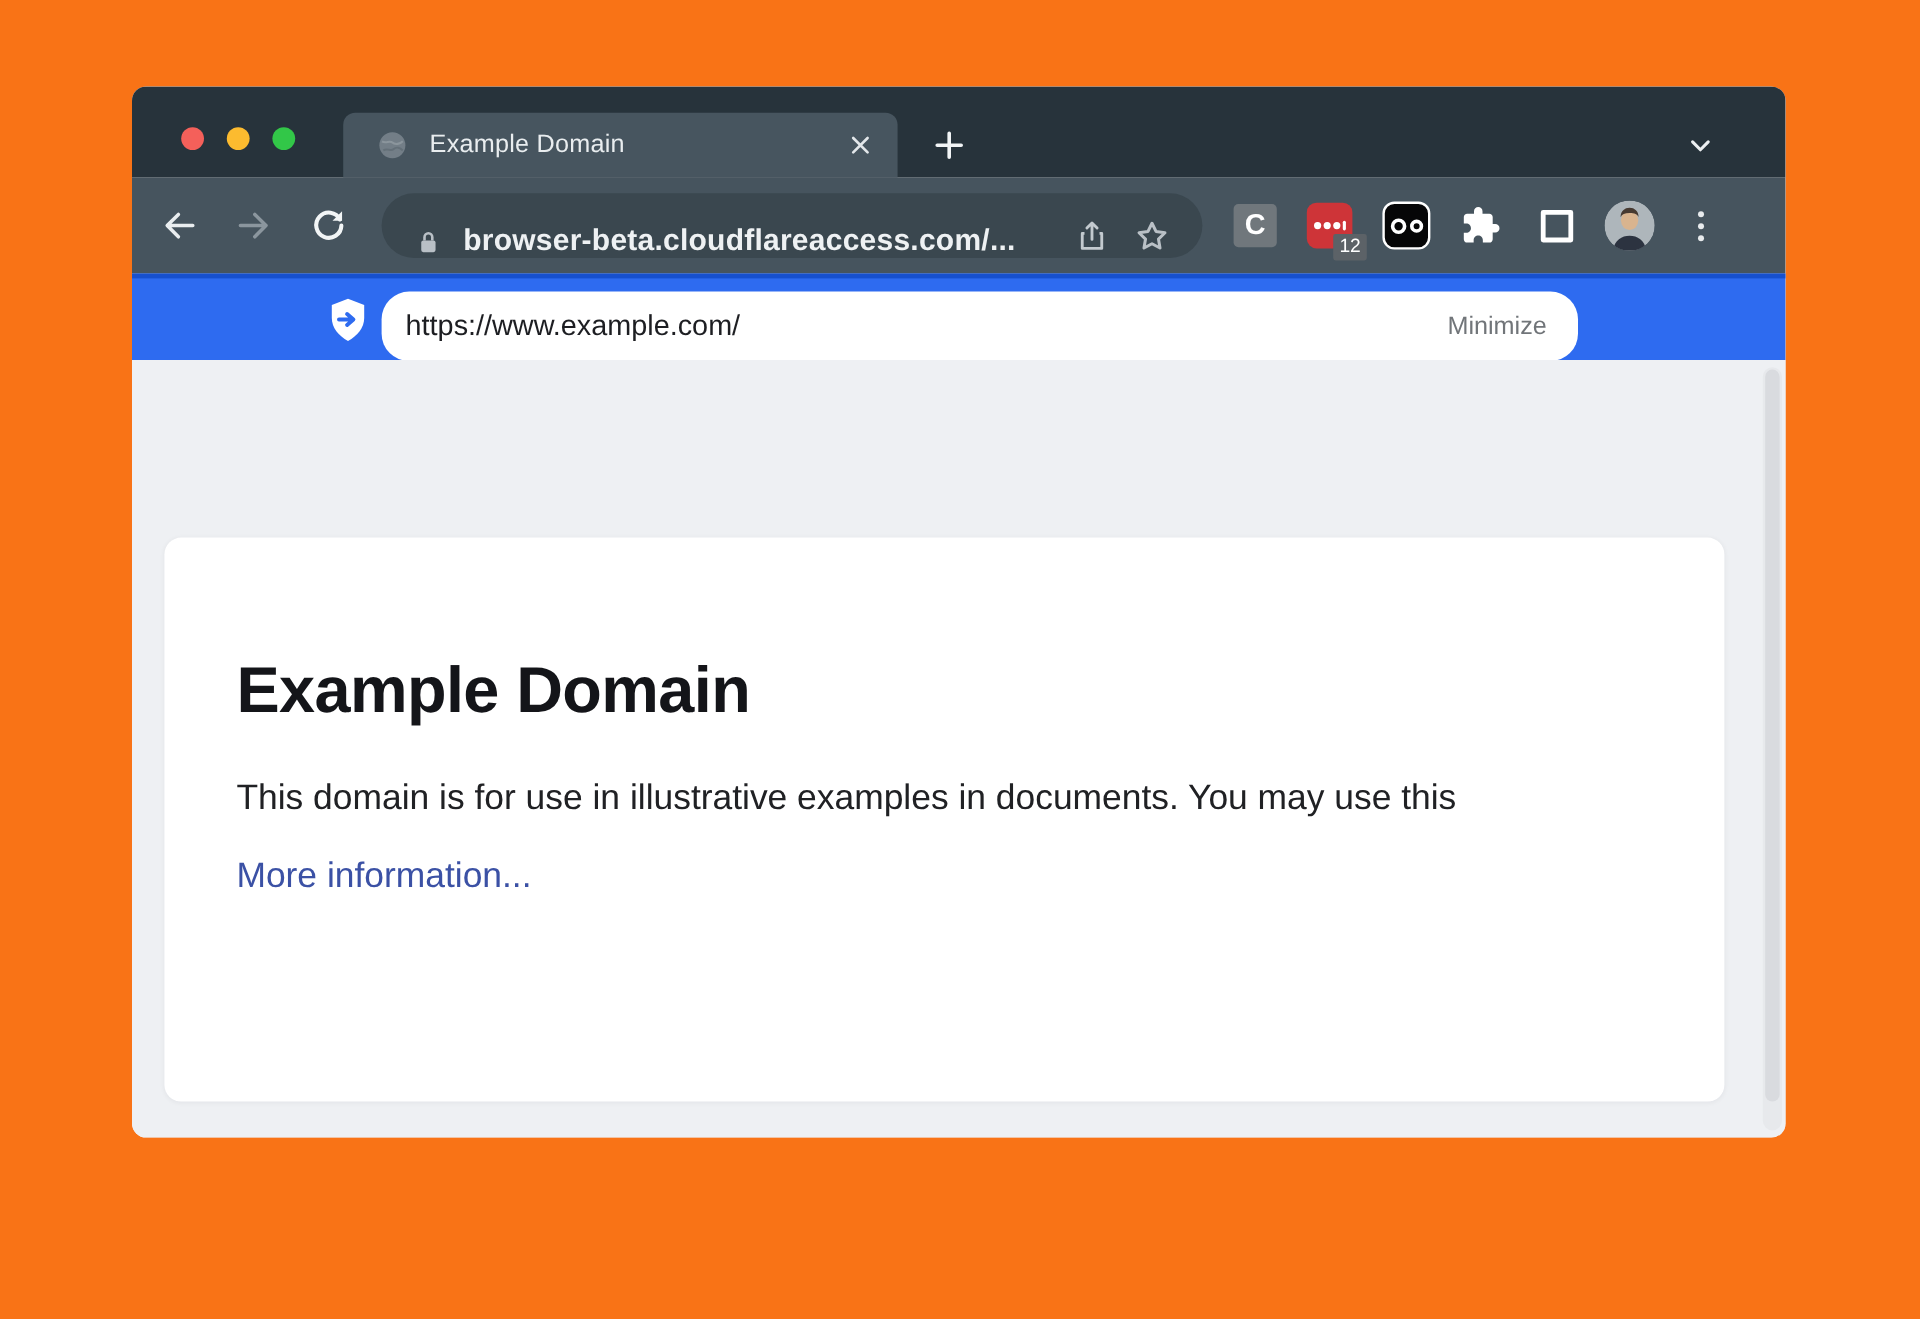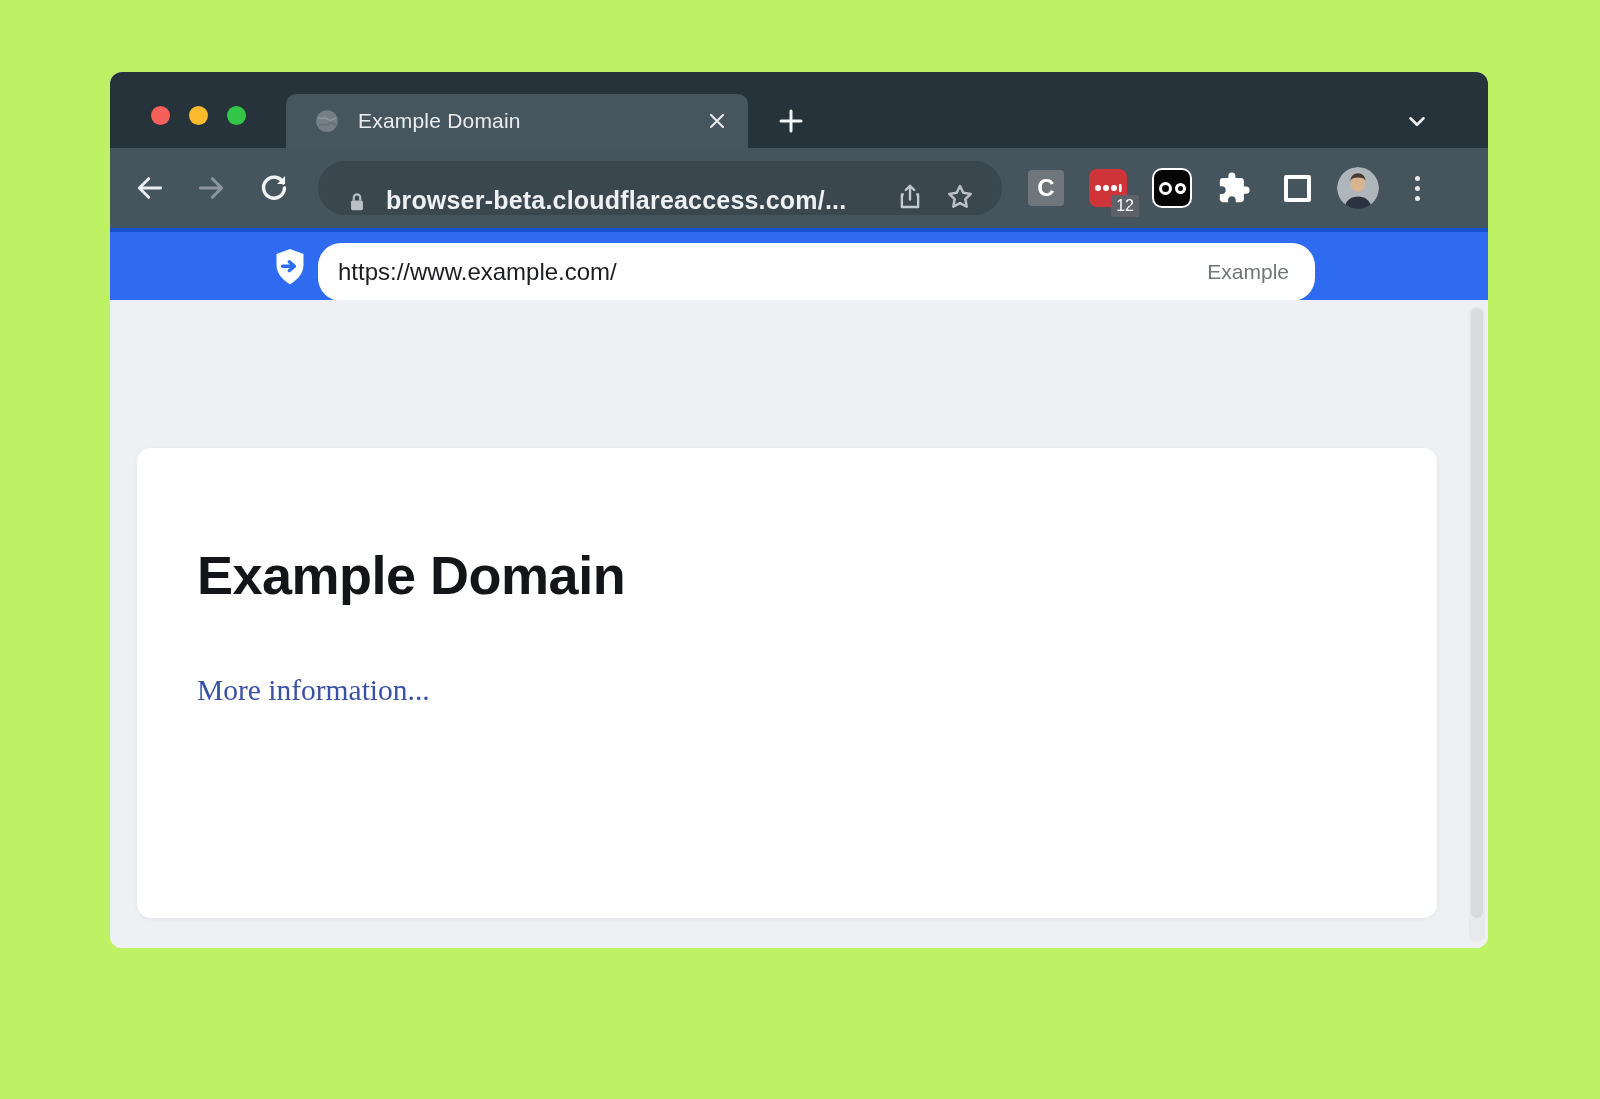--- a/index.html
+++ b/index.html
@@ -1,17 +1,17 @@
 <!DOCTYPE html>
 <html><head>
 <meta charset="utf-8">
 <style>
   html,body{margin:0;padding:0;background:#000;}
   *{box-sizing:border-box;font-family:"Liberation Sans",sans-serif;}
-  .stage{position:relative;width:1600px;height:1099px;background:#bef264;overflow:hidden;}
+  .stage{position:relative;width:1600px;height:1099px;background:#f97316;overflow:hidden;}
   .window{position:absolute;left:110px;top:72px;width:1378px;height:876px;border-radius:12px;overflow:hidden;background:#eef0f3;}
 
   
   .tabstrip{position:absolute;left:0;top:0;width:100%;height:76px;background:#27333b;}
   .traffic{position:absolute;top:34px;width:19px;height:19px;border-radius:50%;}
   .t-red{left:41px;} .t-yellow{left:79px;} .t-green{left:117px;}
   .tab{position:absolute;left:176px;top:22px;width:462px;height:54px;background:#47555f;border-radius:10px 10px 0 0;display:flex;align-items:center;}
   .favicon{width:26px;height:26px;margin-left:28px;opacity:.55;flex:0 0 auto;}
   .tab-title{margin-left:18px;color:#e9edef;font-size:21px;letter-spacing:.2px;flex:1 1 auto;white-space:nowrap;overflow:hidden;}
   .tab-close{width:30px;height:30px;margin-right:16px;display:flex;align-items:center;justify-content:center;flex:0 0 auto;}
@@ -49,21 +49,21 @@
   .iso-min{margin-right:26px;color:#717579;font-size:21px;flex:0 0 auto;cursor:pointer;}
 
   
   .content{position:absolute;left:0;top:228px;width:100%;height:648px;background:#eef0f3;}
   .scrollbar{position:absolute;right:3px;top:6px;width:16px;height:636px;border-radius:8px;background:#e7e9ec;}
   .scroll-thumb{position:absolute;left:2px;top:2px;width:12px;height:610px;border-radius:6px;background:#d9dbdf;}
   .card{position:absolute;left:27px;top:148px;width:1300px;height:470px;background:#fff;border-radius:14px;box-shadow:0 1px 4px rgba(20,24,40,.05);}
   .card h1{margin:0;padding:96px 0 0 60px;font-size:54px;line-height:1.15;font-weight:700;color:#141519;letter-spacing:-.5px;}
   .card .body{margin:0;padding:40px 0 0 60px;font-size:29.5px;line-height:38.5px;color:#202124;}
   .card .body span{display:block;}
-  .more-link{display:inline-block;margin:28px 0 0 60px;font-size:29.5px;color:#3b51a5;text-decoration:none;cursor:pointer;font-family:Liberation Serif, serif;}
+  .more-link{display:inline-block;margin:28px 0 0 60px;font-size:29.5px;color:#3b51a5;text-decoration:none;cursor:pointer;}
 
   svg{display:block;}
 </style>
 </head>
 <body>
 
 <div class="stage">
   <div class="window">
 
     <div class="tabstrip">
@@ -182,28 +182,29 @@
 
     <div class="bluebar">
       <div class="shield-wrap">
         <svg width="36" height="40" viewBox="0 0 24 26">
           <path d="M12 1l9 3.4v7.1c0 5.8-3.8 9.9-9 13-5.2-3.1-9-7.2-9-13V4.4z" fill="#fff"></path>
           <path d="M7 12.5h7M11.5 9.5l3.5 3-3.5 3" stroke="#2e6bf0" stroke-width="2.2" fill="none" stroke-linecap="round" stroke-linejoin="round"></path>
         </svg>
       </div>
       <div class="iso-pill">
         <span class="iso-url">https://www.example.com/</span>
-        <span class="iso-min">Example</span>
+        <span class="iso-min">Minimize</span>
       </div>
     </div>
 
     <div class="content">
       <div class="card">
         <h1>Example Domain</h1>
         <p class="body">
+          <span>This domain is for use in illustrative examples in documents. You may use this</span>
         </p>
         <a class="more-link">More information...</a>
       </div>
       <div class="scrollbar">
         <div class="scroll-thumb"></div>
       </div>
     </div>
 
   </div>
 </div>

